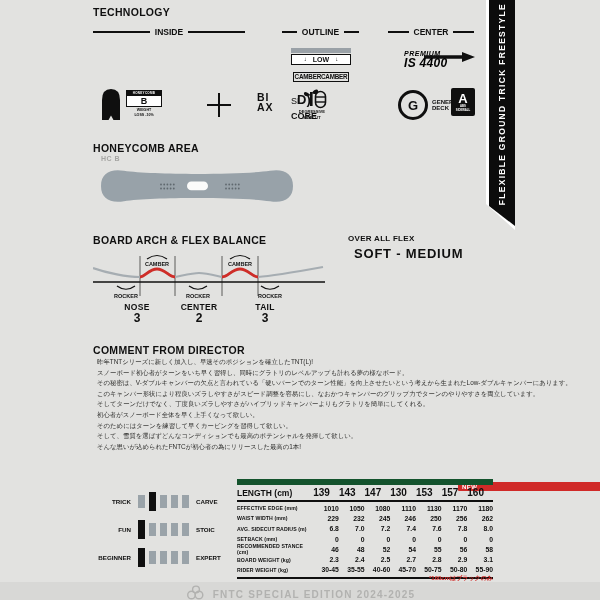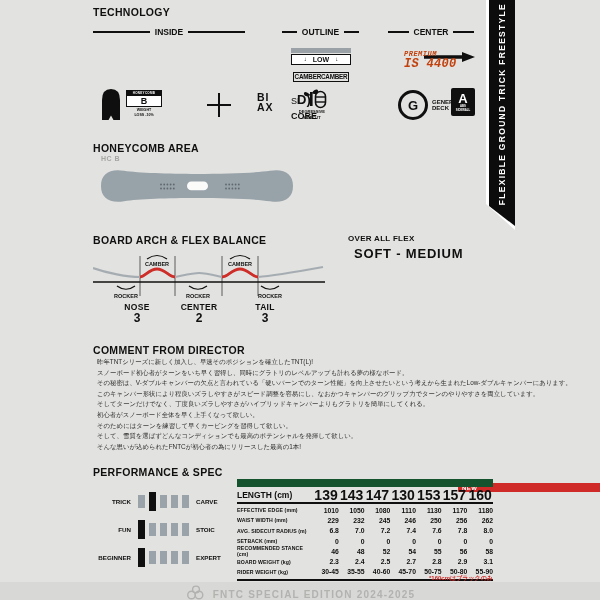--- a/index.html
+++ b/index.html
@@ -34,21 +34,21 @@
   .lowc .snow{height:5px;background:#9aa1a7;}
   .lowc .lowbox{border:1.5px solid #0f0f0f;background:#fff;font-size:7px;font-weight:bold;line-height:9px;display:flex;justify-content:center;gap:6px;margin-top:1px;}
   .lowc .arrw{font-size:6px;}
   .lowc .cc{display:inline-block;border:1px solid #0f0f0f;font-size:6.3px;font-weight:bold;letter-spacing:-.2px;padding:0 1px;margin-top:1.5px;line-height:8px;}
 
   .degres{color:#0f0f0f;text-align:center;}
   .degres .row{display:flex;align-items:center;gap:3px;justify-content:center;}
   .degres .d{font-size:13px;font-weight:bold;}
   .degres .cap{font-size:4px;font-weight:bold;line-height:4.6px;margin-top:1px;}
 
-  .premium{width:64px;color:#c2410c;position:relative;font-family:Liberation Mono, monospace;}
+  .premium{width:64px;color:#000000;position:relative;}
   .premium .p1{font-size:7px;font-weight:bold;font-style:italic;letter-spacing:.5px;position:relative;z-index:2;}
   .premium .p2{font-size:12px;font-weight:bold;font-style:italic;letter-spacing:.3px;line-height:12px;position:relative;z-index:2;}
   .premium svg{position:absolute;right:-8px;top:1px;z-index:1;}
 
   .gdeck{display:flex;align-items:center;gap:4px;color:#0f0f0f;}
   .gdeck .circ{width:24px;height:24px;border:3px solid #0f0f0f;border-radius:50%;display:flex;align-items:center;justify-content:center;font-size:13px;font-weight:bold;background:transparent;}
   .gdeck .cap{font-size:6px;font-weight:bold;line-height:6.5px;}
 
   .absw{width:24px;height:28px;background:#0f0f0f;border-radius:2px;color:#fff;text-align:center;display:flex;flex-direction:column;justify-content:center;}
   .absw .a{font-size:13px;font-weight:bold;line-height:13px;}
@@ -73,23 +73,23 @@
   
   .perf-row{display:flex;align-items:center;height:28px;}
   .perf-row .ll{width:46px;text-align:right;font-size:6.2px;font-weight:bold;color:#0f0f0f;padding-right:7px;}
   .perf-row .rl{font-size:6.2px;font-weight:bold;color:#0f0f0f;padding-left:7px;}
   .bars{display:flex;align-items:center;gap:4px;}
   .bar{width:7px;height:13px;background:#9aa3a9;}
   .bar.active{height:19px;background:#0f0f0f;}
 
   
   .spec{width:256px;color:#0f0f0f;}
-  .spec-header{display:flex;align-items:center;height:15px;border-top:8px solid #14532d;border-bottom:2px solid #0f0f0f;}
+  .spec-header{display:flex;align-items:center;height:15px;border-top:6px solid #14532d;border-bottom:2px solid #0f0f0f;}
   .spec-header .lab{flex:1;font-size:8.5px;font-weight:bold;}
-  .spec-header .cell{width:25.7px;text-align:center;font-size:14px;font-weight:bold;}
+  .spec-header .cell{width:25.7px;text-align:left;font-size:10px;font-weight:bold;}
   .spec-body{border-bottom:2px solid #0f0f0f;padding:1px 0 2px 0;}
   .spec-row{display:flex;align-items:center;height:10.3px;}
   .spec-row .lab{flex:1;font-size:5.2px;font-weight:bold;letter-spacing:.1px;}
   .spec-row .cell{width:25.7px;text-align:right;font-size:6.8px;font-weight:bold;}
 
   .newb{background:#d02a28;color:#fff;font-size:6px;font-weight:bold;padding:1.5px 4px;border-radius:1px;letter-spacing:.5px;position:relative;}
   .newb:after{content:'';position:absolute;left:3px;bottom:-2.5px;width:5px;height:5px;background:#d02a28;transform:rotate(18deg);z-index:-1;}
 
   .footnote{width:256px;text-align:right;font-size:6px;font-weight:bold;color:#d02a28;}
 
@@ -289,21 +289,20 @@
       <div class="c-line">スノーボード初心者がターンをいち早く習得し、同時にグラトリのレベルアップも計れる夢の様なボード。</div>
       <div class="c-line">その秘密は、V-ダブルキャンバーの欠点と言われている「硬いバーンでのターン性能」を向上させたいという考えから生まれたLow-ダブルキャンバーにあります。</div>
       <div class="c-line">このキャンバー形状により程良いズラしやすさがスピード調整を容易にし、なおかつキャンバーのグリップ力でターンのやりやすさを両立しています。</div>
       <div class="c-line">そしてターンだけでなく、丁度良いズラしやすさがハイブリッドキャンバーよりもグラトリを簡単にしてくれる。</div>
       <div class="c-line">初心者がスノーボード全体を早く上手くなって欲しい。</div>
       <div class="c-line">そのためにはターンを練習して早くカービングを習得して欲しい。</div>
       <div class="c-line">そして、雪質を選ばずどんなコンディションでも最高のポテンシャルを発揮して欲しい。</div>
       <div class="c-line">そんな思いが込められたFNTCが初心者の為にリリースした最高の1本!</div>
     </div>
 
-  <div class="abs sec" style="left:93px;top:466px;">PERFORMANCE &amp; SPEC</div>
   <div class="abs" style="left:85px;top:487px;width:140px;">
       <div class="perf-row">
         <span class="ll">TRICK</span>
         <div class="bars">
           <div class="bar"></div>
           <div class="bar active"></div>
           <div class="bar"></div>
           <div class="bar"></div>
           <div class="bar"></div>
         </div>

